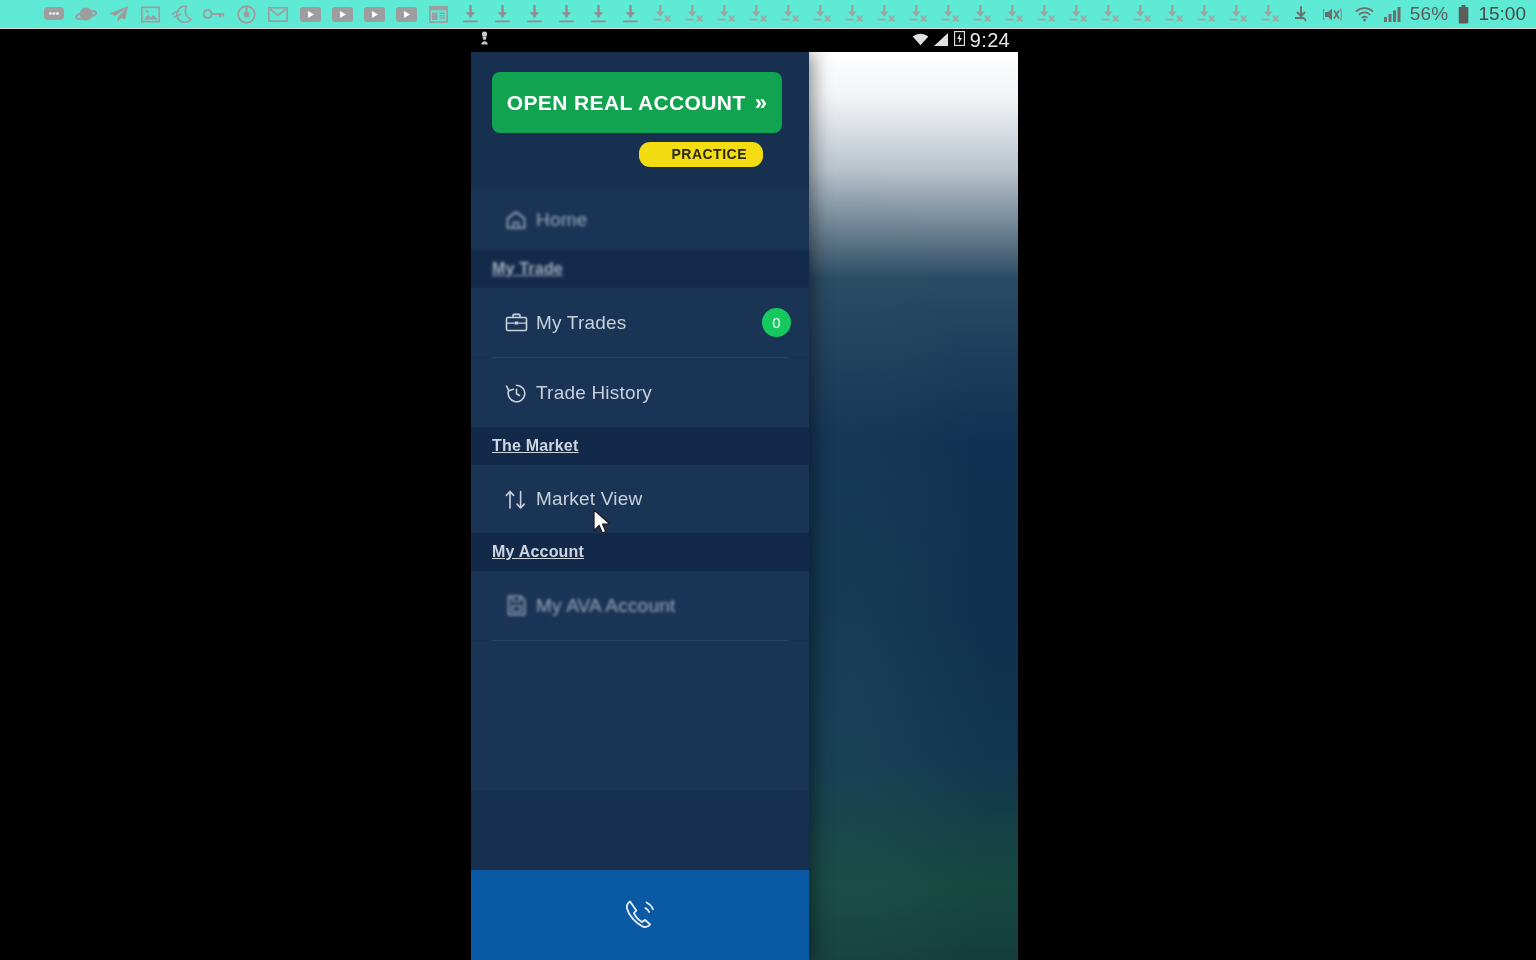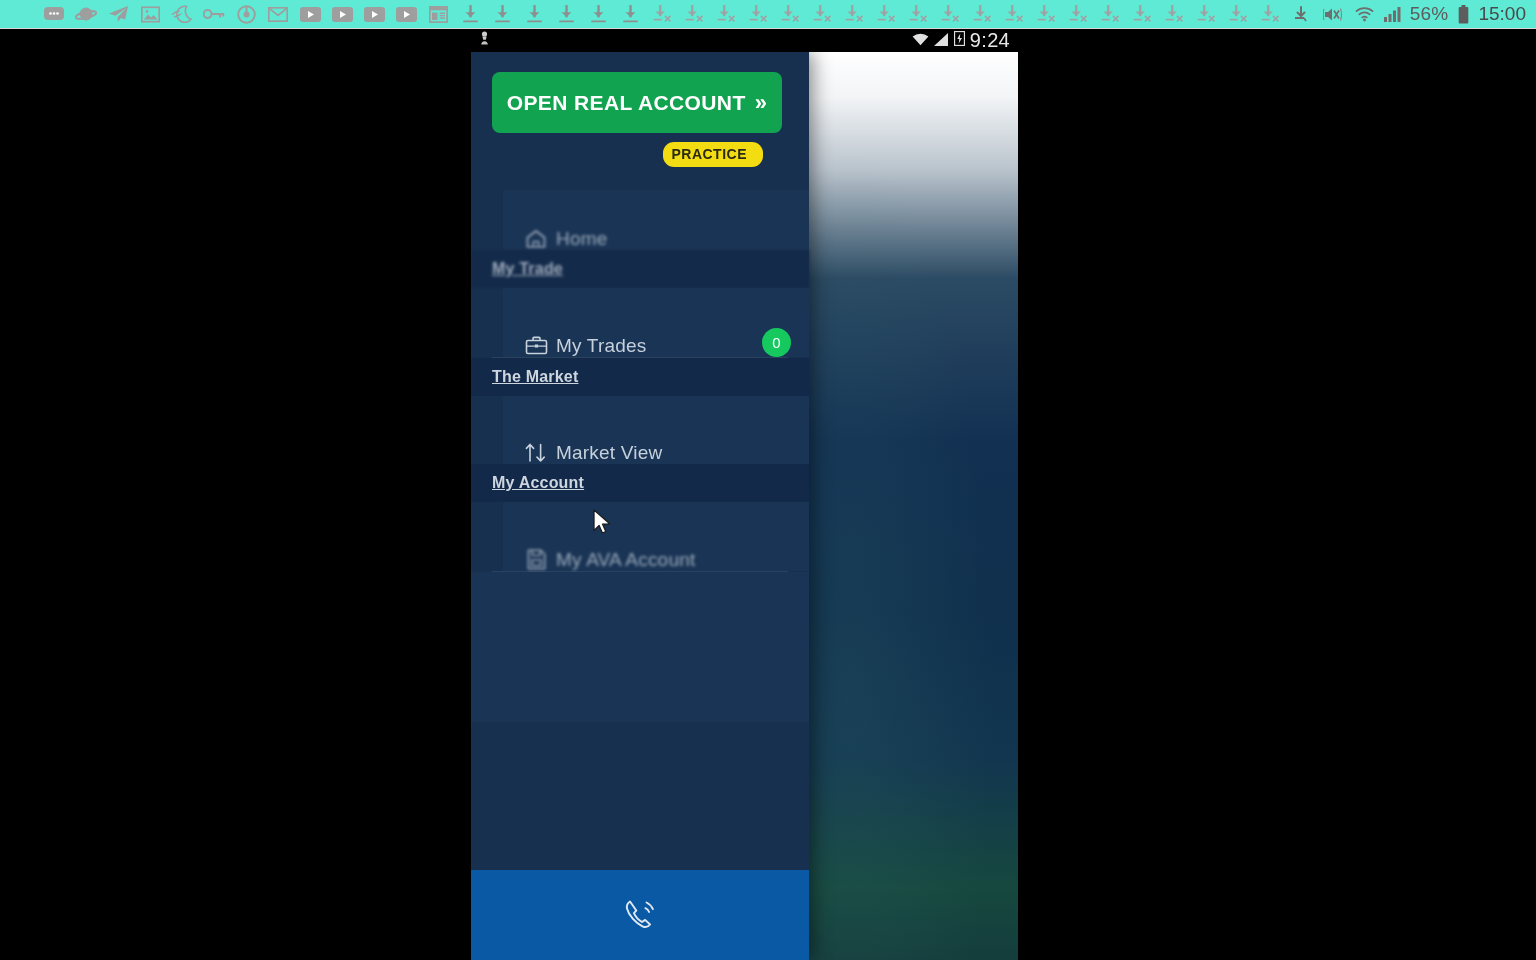--- a/index.html
+++ b/index.html
@@ -65,33 +65,33 @@
   #open-real-account{
     width:290px; height:61px; background:#12a350; border:none; border-radius:8px;
     color:#fff; font-size:21px; font-weight:600; letter-spacing:.4px;
     display:flex; align-items:center; justify-content:center; gap:9px;
     cursor:pointer; font-family:"Liberation Sans", sans-serif;
   }
   #open-real-account .chev{ font-size:22px; font-weight:700; line-height:1; }
   #practice-row{ display:flex; justify-content:flex-end; padding:9px 25px 0 0; }
   #practice-badge{
     background:#f4dc12; color:#2a2a10; font-size:14px; font-weight:700;
-    letter-spacing:.5px; border-radius:11px; padding:4px 16px 5px 8px;
+    letter-spacing:.5px; border-radius:11px; padding:4px 16px 5px 32px;
     display:inline-block; cursor:pointer;
   }
 
   
   #menu{ margin-top:23px; }
   .section-head{
     height:38px; background:#13294a; display:flex; align-items:center;
     padding-left:21px; color:#cdd6df; font-size:16px; font-weight:600; letter-spacing:.2px;text-decoration:underline;
   }
   .menu-item{
-    height:69px; display:flex; align-items:flex-end; padding-left:13px; padding-right:18px;
-    color:#c7d2dc; background:#1a3455; cursor:pointer; position:relative;margin-left:32px;
+    height:69px; display:flex; align-items:center; padding-left:25px; padding-right:18px;
+    color:#c7d2dc; background:#1a3455; cursor:pointer; position:relative;
   }
   .menu-item .mi-icon{
     width:40px; flex:0 0 40px; display:flex; align-items:center; justify-content:center;
     color:#c8d2dc;
   }
   .menu-item .mi-label{ font-size:19px; color:#c6d1db; letter-spacing:.2px; flex:1 1 auto; }
   .menu-item .mi-badge{
     width:29px; height:29px; border-radius:50%; background:#16c95f; color:#fff;
     font-size:15px; display:flex; align-items:center; justify-content:center; font-weight:500;
     flex:0 0 auto;
@@ -530,20 +530,30 @@
               <rect x="9.6" y="9.4" width="3.8" height="3.2" rx=".6" fill="#c8d2dc"></rect>
               <path d="M1.5 11.2h8.1M13.4 11.2h8.1" stroke="#c8d2dc" stroke-width="1.3"></path>
             </svg>
         </span>
         <span class="mi-label">My Trades</span>
         <span class="mi-badge">0</span>
       </div>
 
       <div class="sep"></div>
 
+      <div class="menu-item">
+        <span class="mi-icon">
+          <svg width="23" height="22" viewBox="0 0 23 22">
+              <path d="M11.5 3.2a8.3 8.3 0 1 1-7.8 5.5" fill="none" stroke="#c8d2dc" stroke-width="1.6" stroke-linecap="round"></path>
+              <path d="M1.6 4.2l2.2 4.6 4.6-1.5" fill="none" stroke="#c8d2dc" stroke-width="1.6" stroke-linecap="round" stroke-linejoin="round"></path>
+              <path d="M11.5 7.4v4.3l3 1.8" fill="none" stroke="#c8d2dc" stroke-width="1.6" stroke-linecap="round"></path>
+            </svg>
+        </span>
+        <span class="mi-label">Trade History</span>
+      </div>
 
       <div class="section-head">The Market</div>
 
       <div class="menu-item" style="height:68px">
         <span class="mi-icon">
           <svg width="26" height="23" viewBox="0 0 26 23">
               <path d="M7 20V3.5M7 3.5L3.4 7.4M7 3.5l3.6 3.9" fill="none" stroke="#c8d2dc" stroke-width="1.6" stroke-linecap="round" stroke-linejoin="round"></path>
               <path d="M17.6 3.5V20M17.6 20l3.6-3.9M17.6 20L14 16.1" fill="none" stroke="#c8d2dc" stroke-width="1.6" stroke-linecap="round" stroke-linejoin="round"></path>
             </svg>
         </span>

